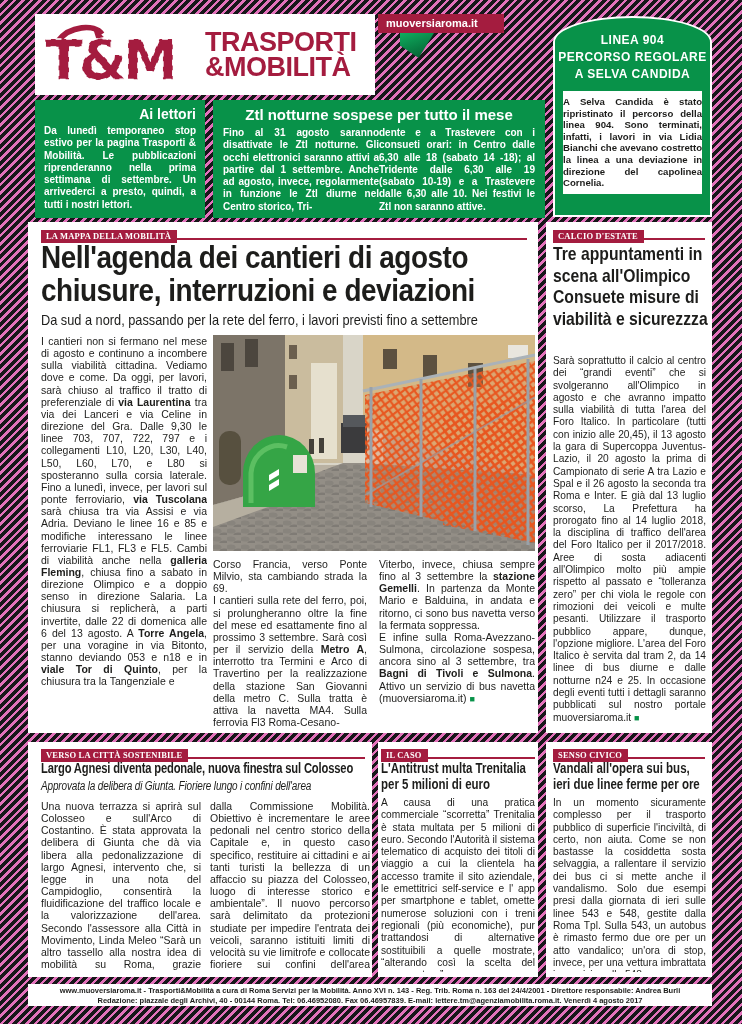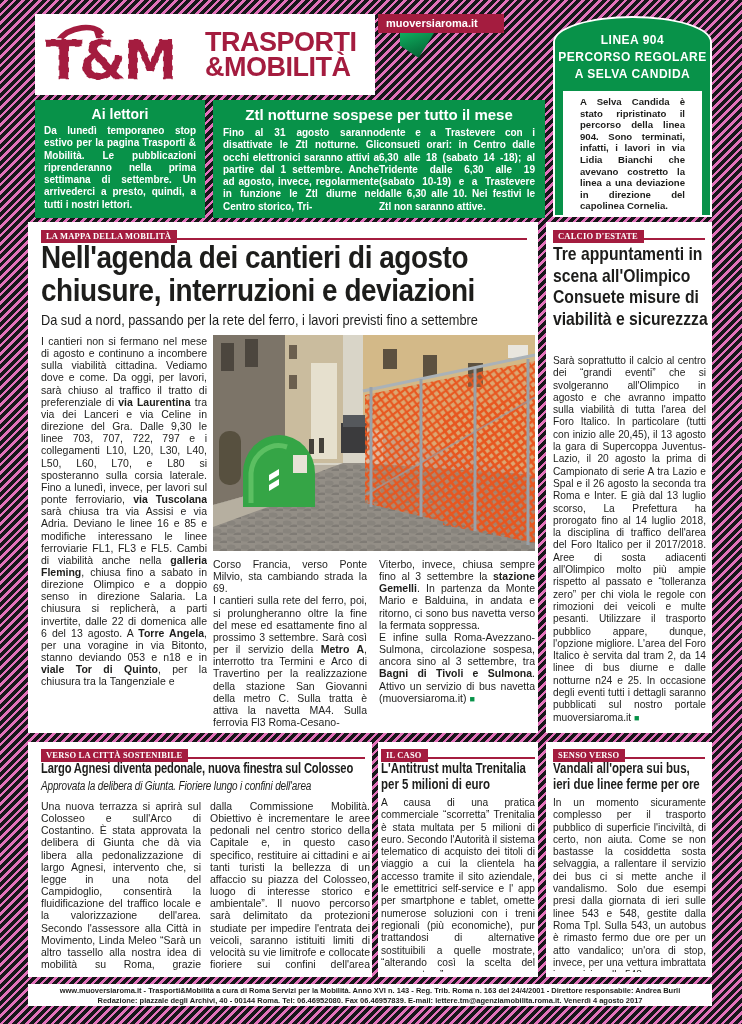--- a/index.html
+++ b/index.html
@@ -16,21 +16,21 @@
   .body-txt{font-size:10.5px;line-height:12.15px;text-align:justify;color:#1d1d1b;overflow:hidden;}
   .body-txt p{margin:0;}
   .b{font-weight:bold;}
   .sq-g{color:#089249;font-size:9px;}
   .sq-r{color:#a41c3f;font-size:9px;}
   .gtitle{font-weight:bold;text-align:center;}
   .gbody{font-weight:bold;font-size:10px;line-height:12.3px;text-align:justify;}
   .sign{border:2px solid #fff;border-radius:50% 50% 0 0 / 26px 26px 0 0;box-sizing:border-box;}
   .sign-title{font-family:Liberation Sans, sans-serif;font-weight:bold;color:#fff;
               font-size:12px;line-height:17px;text-align:center;letter-spacing:.5px;margin-top:14px;}
-  .sign-box{background:#fff;color:#1d1d1b;margin:8px 8px 0 8px;padding:5px 17px;
+  .sign-box{background:#fff;color:#1d1d1b;margin:8px 8px 0 8px;padding:5px 0;
             font-weight:bold;font-size:9.6px;line-height:11.6px;text-align:justify;}
   .wordmark{color:#a41c3f;font-weight:bold;font-size:27px;line-height:25px;letter-spacing:-.5px;}
   .ribbon{background:#a41c3f;color:#fff;font-weight:bold;font-size:11px;line-height:19px;padding-left:8px;}
   .fold{background:linear-gradient(160deg,#0fae5f,#03582e);
         clip-path:polygon(0 0,100% 0,55% 100%,0 50%);}
   .footer-txt{font-size:7.5px;line-height:9.6px;font-weight:bold;color:#1d1d1b;text-align:center;}
   .standfirst{color:#1d1d1b;transform-origin:0 0;}
   .italic{font-style:italic;}
 </style>
 </head>
@@ -57,21 +57,21 @@
   <div class="gpanel sign" style="left:553px;top:16px;width:159px;height:201px;">
     <div class="sign-title">
       <div>LINEA 904</div>
       <div>PERCORSO REGOLARE</div>
       <div>A SELVA CANDIDA</div>
     </div>
     <div class="sign-box">A Selva Candida è stato ripristinato il percorso della linea 904. Sono terminati, infatti, i lavori in via Lidia Bianchi che avevano costretto la linea a una deviazione in direzione del capolinea Cornelia.</div>
   </div>
 
   <div class="gpanel" style="left:35px;top:100px;width:170px;height:118px;padding:6px 9px;box-sizing:border-box;">
-    <div class="gtitle" style="font-size:14px;margin-bottom:3px;">Ai lettori</div>
+    <div class="gtitle" style="font-size:14px;margin-bottom:3px;text-align:right;">Ai lettori</div>
     <div class="gbody">Da lunedì temporaneo stop estivo per la pagina Trasporti &amp; Mobilità. Le pubblicazioni riprenderanno nella prima settimana di settembre. Un arrivederci a presto, quindi, a tutti i nostri lettori.</div>
   </div>
 
   <div class="gpanel" style="left:213px;top:100px;width:332px;height:118px;padding:6px 10px;box-sizing:border-box;">
     <div class="gtitle" style="font-size:15px;margin-bottom:4px;">Ztl notturne sospese per tutto il mese</div>
     <div style="display:flex;">
       <div class="gbody" style="flex:1;">Fino al 31 agosto saranno disattivate le Ztl notturne. Gli occhi elettronici saranno attivi a partire dal 1 settembre. Anche ad agosto, invece, regolarmente in funzione le Ztl diurne nel Centro storico, Tri-</div>
       <div class="gbody" style="flex:1;">dente e a Trastevere con i consueti orari: in Centro dalle 6,30 alle 18 (sabato 14 -18); al Tridente dalle 6,30 alle 19 (sabato 10-19) e a Trastevere dalle 6,30 alle 10. Nei festivi le Ztl non saranno attive.</div>
     </div>
   </div>
@@ -175,21 +175,21 @@
       <span class="kicker">IL CASO</span>
     </div>
     <div class="abs headline" style="left:3px;top:18px;width:190px;font-size:14px;line-height:16px;transform:scaleX(.82);">L'Antitrust multa Trenitalia per 5 milioni di euro</div>
     <div class="abs body-txt" style="left:3px;top:55px;width:154px;height:175px;font-size:10.2px;line-height:12.3px;">
         <p><span>A causa di una pratica commerciale “scorretta” Trenitalia è stata multata per 5 milioni di euro. Secondo l'Autorità il sistema telematico di acquisto dei titoli di viaggio a cui la clientela ha accesso tramite il sito aziendale, le emettitrici self-service e l' app per smartphone e tablet, omette numerose soluzioni con i treni regionali (più economiche), pur trattandosi di alternative sostituibili a quelle mostrate, “alterando così la scelta del consumatore”</span><span class="sq-r">■</span></p>
       </div>
   </div>
 
   <div class="panel" style="left:546px;top:742px;width:166px;height:235px;">
     <div class="abs kicker-row" style="left:7px;top:2px;width:152px;">
-      <span class="kicker">SENSO VERSO</span>
+      <span class="kicker">SENSO CIVICO</span>
     </div>
     <div class="abs headline" style="left:7px;top:18px;width:190px;font-size:14px;line-height:16px;transform:scaleX(.82);">Vandali all'opera sui bus, ieri due linee ferme per ore</div>
     <div class="abs body-txt" style="left:7px;top:55px;width:153px;height:175px;font-size:10.2px;line-height:12.3px;">
         <p><span>In un momento sicuramente complesso per il trasporto pubblico di superficie l'inciviltà, di certo, non aiuta. Come se non bastasse la cosiddetta sosta selvaggia, a rallentare il servizio dei bus ci si mette anche il vandalismo. Solo due esempi presi dalla giornata di ieri sulle linee 543 e 548, gestite dalla Roma Tpl. Sulla 543, un autobus è rimasto fermo due ore per un atto vandalico; un'ora di stop, invece, per una vettura imbrattata in servizio sulla 548 </span><span class="sq-g">■</span></p>
       </div>
   </div>
 
   <div class="panel" style="left:28px;top:984px;width:684px;height:22px;padding-top:2px;box-sizing:border-box;">
     <div class="footer-txt">www.muoversiaroma.it - Trasporti&amp;Mobilità a cura di Roma Servizi per la Mobilità. Anno XVI n. 143 - Reg. Trib. Roma n. 163 del 24/4/2001 - Direttore responsabile: Andrea Burli</div>
     <div class="footer-txt">Redazione: piazzale degli Archivi, 40 - 00144 Roma. Tel: 06.46952080. Fax 06.46957839. E-mail: lettere.tm@agenziamobilita.roma.it. Venerdì 4 agosto 2017</div>

